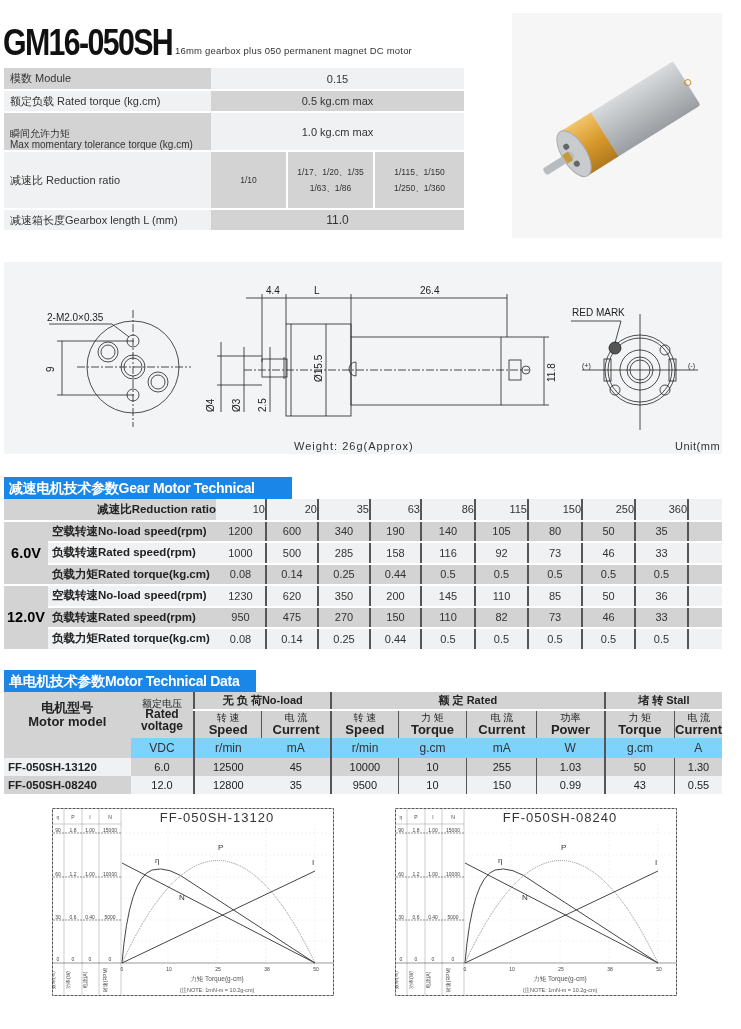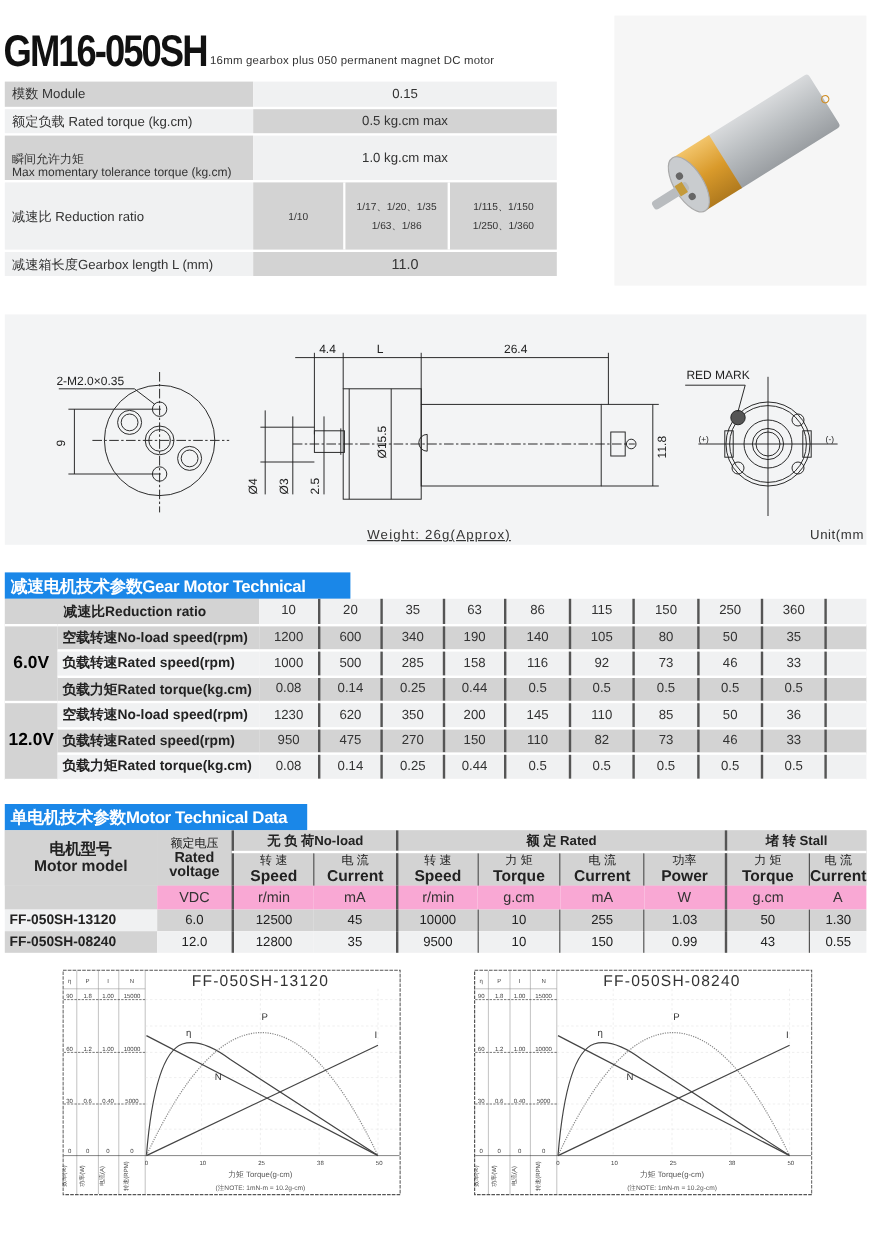--- a/index.html
+++ b/index.html
@@ -16,43 +16,43 @@
   .spec .lbl { width: 207px; background: #d3d3d3; }
   .spec .val { text-align: center; }
   .bg-l { background: #f0f1f2; }
   .bg-d { background: #d3d3d3; }
 
   
   .photo { left: 512px; top: 13px; width: 210px; height: 225px; background: #f6f6f6; }
 
   
   .drawing { left: 4px; top: 262px; width: 718px; height: 192px; background: #f3f4f5; }
-  .weight { left: 306px; top: 440px; font-size: 11px; letter-spacing: 1px; color: #333; text-decoration: underline; }
+  .weight { left: 294px; top: 440px; font-size: 11px; letter-spacing: 1px; color: #333; }
   .unit { left: 675px; top: 440px; font-size: 11px; color: #333; letter-spacing: 0.5px; }
 
   
   .sec-head { background: #1a87e8; color: #fff; font-weight: bold; font-size: 14px; padding: 2px 5px; letter-spacing: -0.3px; height: 22px; line-height: 19px; }
 
   
   .gear { left: 4px; top: 499px; width: 718px; border-collapse: collapse; font-size: 11px; }
   .gear td { height: 21.5px; text-align: center; border-bottom: 2px solid #fff; }
   .gear .rowlbl { text-align: left; padding-left: 46px; font-weight: bold; font-size: 11.5px; color: #222; }
   .gear .volt { font-weight: bold; font-size: 14.5px; color: #000000; background: #f0f1f2; }
   .gear .vsep { border-left: 2px solid #555; }
   .gear tr.lt td { background: #f0f1f2; }
   .gear tr.dk td { background: #d3d3d3; }
-  .gear tr.hd td { background: #f0f1f2; }
+  .gear tr.hd td { background: #f0f1f2; text-align: right; }
 
   
   .motor { left: 4px; top: 692px; width: 718px; border-collapse: collapse; font-size: 11px; }
   .motor td { text-align: center; color: #222; }
   .motor .hd { background: #d3d3d3; font-weight: bold; }
   .motor .big { font-size: 13px; font-weight: bold; line-height: 14px; }
   .motor .sm { font-size: 10px; font-weight: normal; line-height: 10px; }
-  .motor .unitrow td { background: #f9a8d4; font-size: 12px; color: #333; height: 20px; font-weight: normal; }
+  .motor .unitrow td { background: #7dd3fc; font-size: 12px; color: #333; height: 20px; font-weight: normal; }
   .motor .r1 td { background: #d3d3d3; height: 18px; }
   .motor .r2 td { background: #f0f1f2; height: 18px; }
   .motor .mname { text-align: left; padding-left: 4px; font-weight: bold; font-size: 11.5px; }
   .motor .bl { border-left: 2px solid #555; }
 
   
   .curve { position: absolute; }
   .curve-title { font-size: 13px; letter-spacing: 1px; fill: #333; }
 </style>
 </head>

